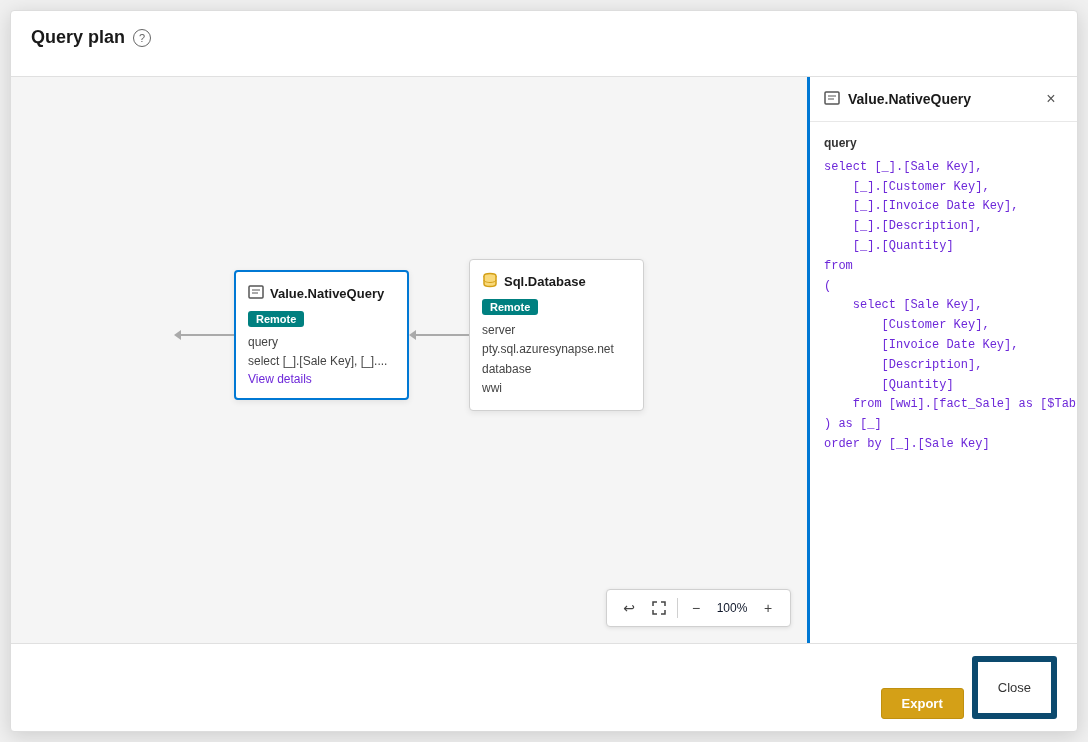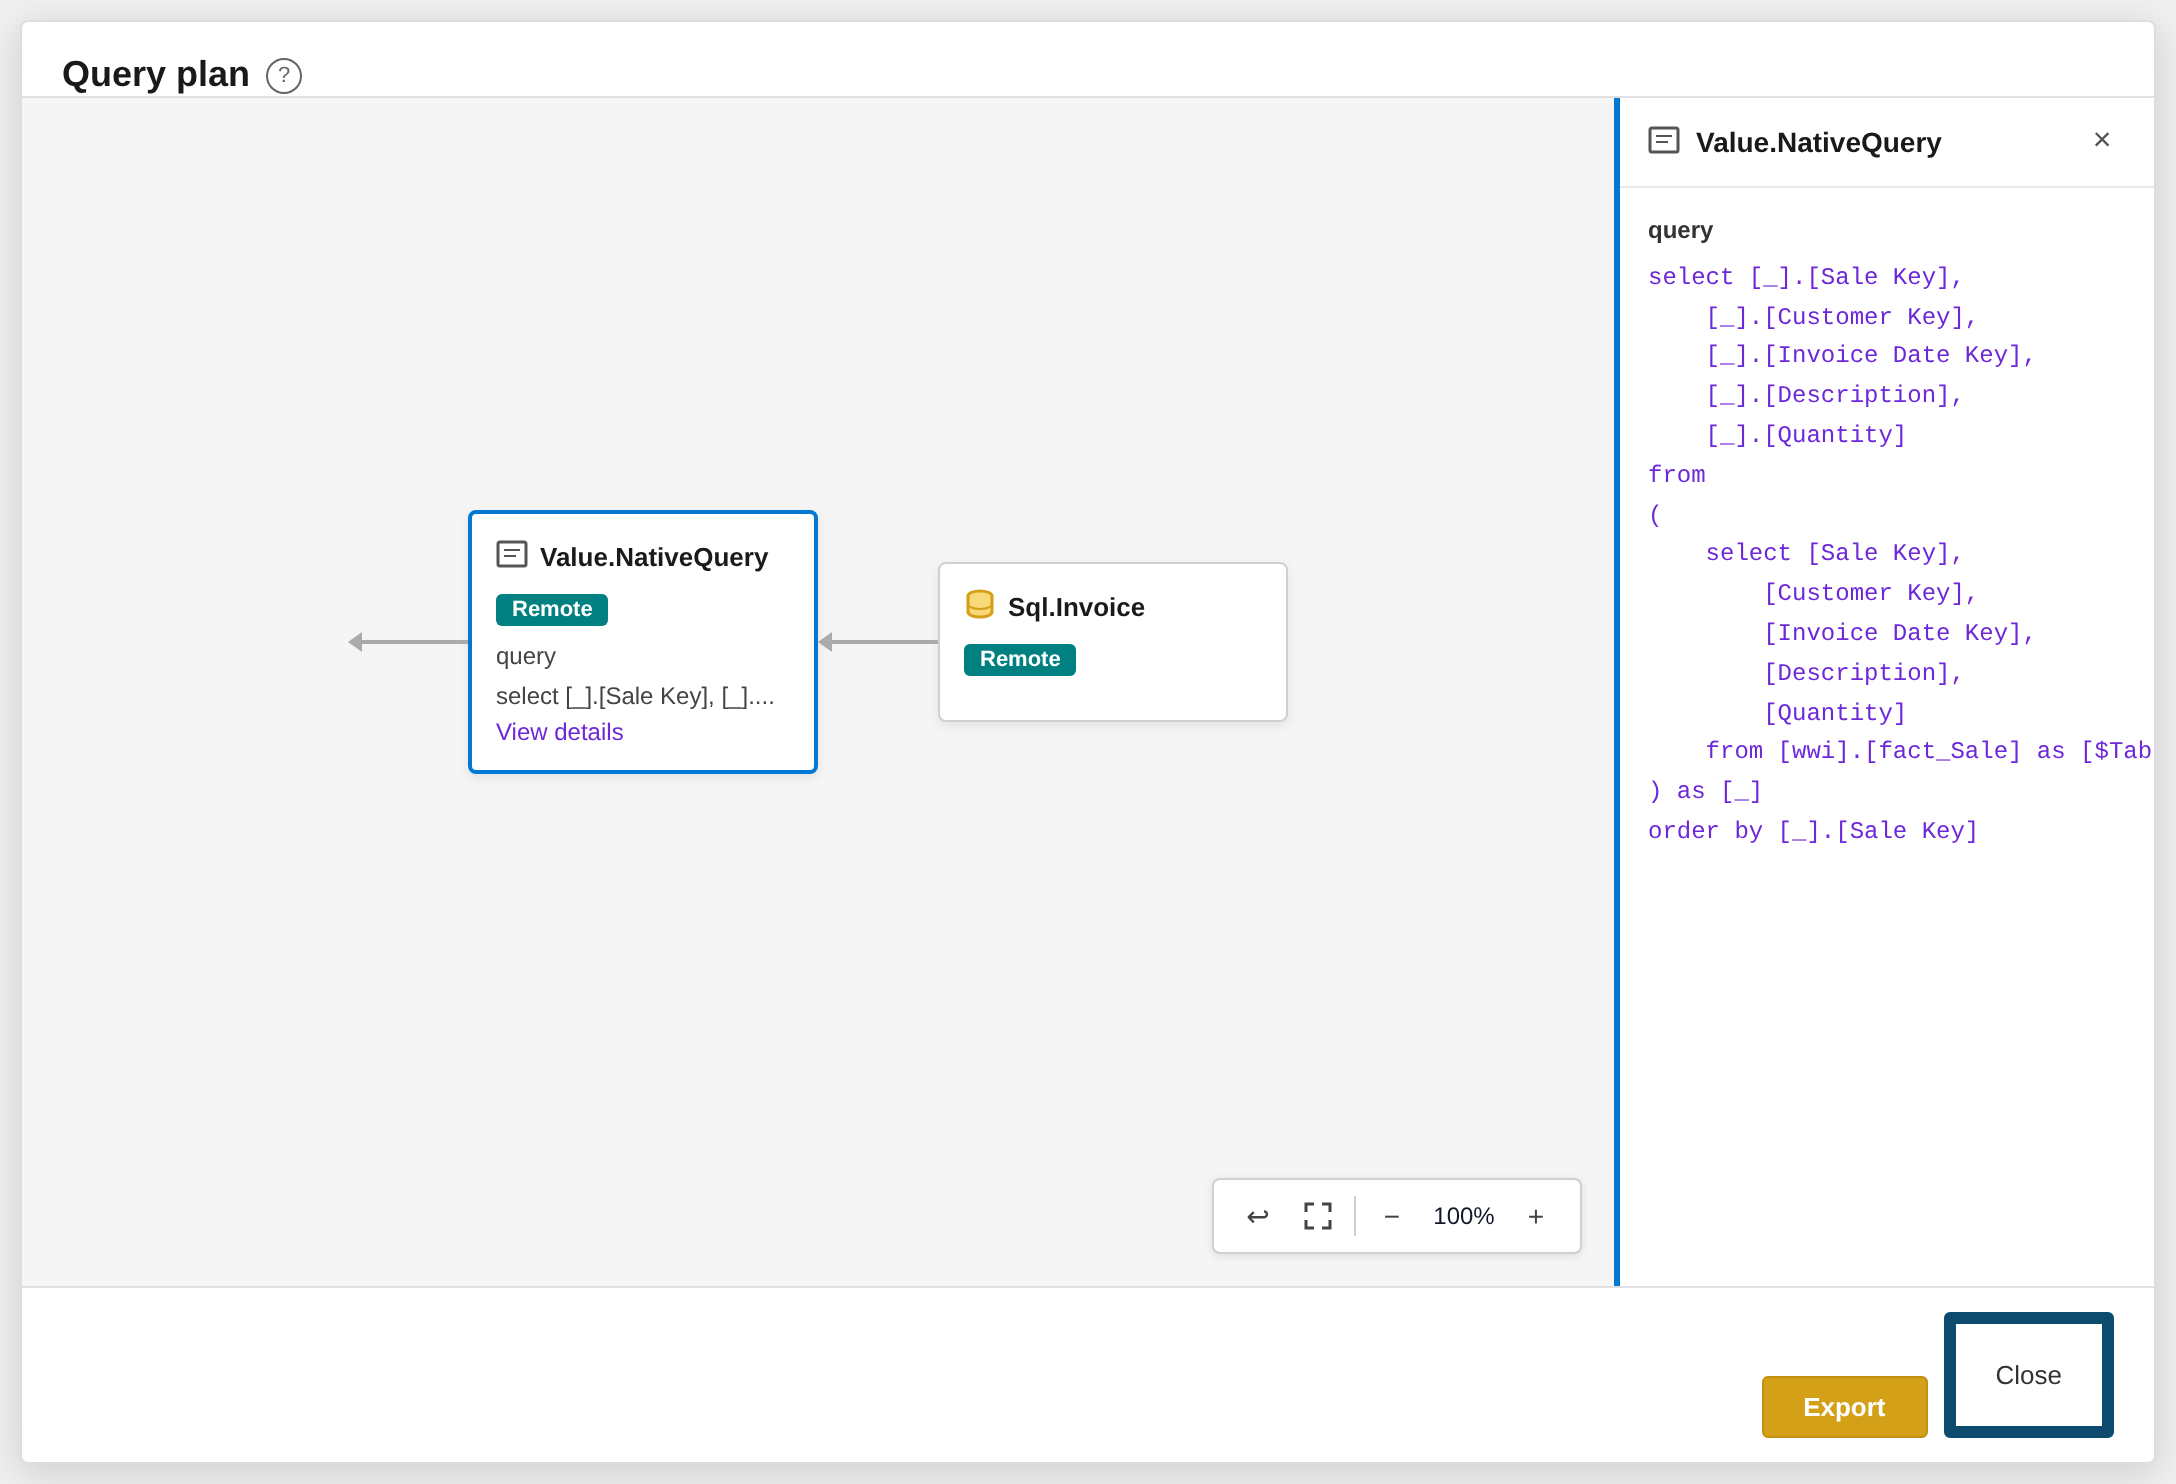--- a/index.html
+++ b/index.html
@@ -16,21 +16,21 @@
       width: 1068px;
       height: 722px;
       background: #fff;
       border: 1px solid #ddd;
       border-radius: 4px;
       display: flex;
       flex-direction: column;
       box-shadow: 0 4px 20px rgba(0,0,0,0.15);
     }
     .dialog-header {
-      padding: 16px 20px 0;
+      padding: 16px 20px 28px;
       border-bottom: 1px solid #e0e0e0;
       display: flex;
       align-items: center;
       gap: 8px;
     }
     .dialog-title {
       font-size: 18px;
       font-weight: 600;
       color: #1a1a1a;
     }
@@ -326,23 +326,26 @@
 
           <div class="node-card">
             <div class="node-header">
               <span class="node-icon icon-db">
                 <svg width="16" height="16" viewBox="0 0 16 16" fill="none">
                   <ellipse cx="8" cy="4" rx="6" ry="2.5" stroke="#d4a017" stroke-width="1.5" fill="#f9d97a"></ellipse>
                   <path d="M2 4v8c0 1.38 2.69 2.5 6 2.5s6-1.12 6-2.5V4" stroke="#d4a017" stroke-width="1.5" fill="#f9d97a"></path>
                   <path d="M2 8c0 1.38 2.69 2.5 6 2.5s6-1.12 6-2.5" stroke="#d4a017" stroke-width="1"></path>
                 </svg>
               </span>
-              <span class="node-title">Sql.Invoice</span>
+              <span class="node-title">Sql.Database</span>
             </div>
             <span class="badge badge-teal">Remote</span>
+            <div class="node-text">
+              server<br>pty.sql.azuresynapse.net<br>database<br>wwi
+            </div>
           </div>
         </div>
       </div>
 
       <div class="canvas-toolbar">
         <button class="toolbar-btn" title="Undo">↩</button>
         <button class="toolbar-btn" title="Fit to screen">
           <svg width="14" height="14" viewBox="0 0 14 14" fill="none">
             <path d="M1 5V1h4M9 1h4v4M13 9v4H9M5 13H1V9" stroke="#444" stroke-width="1.5"></path>
           </svg>

